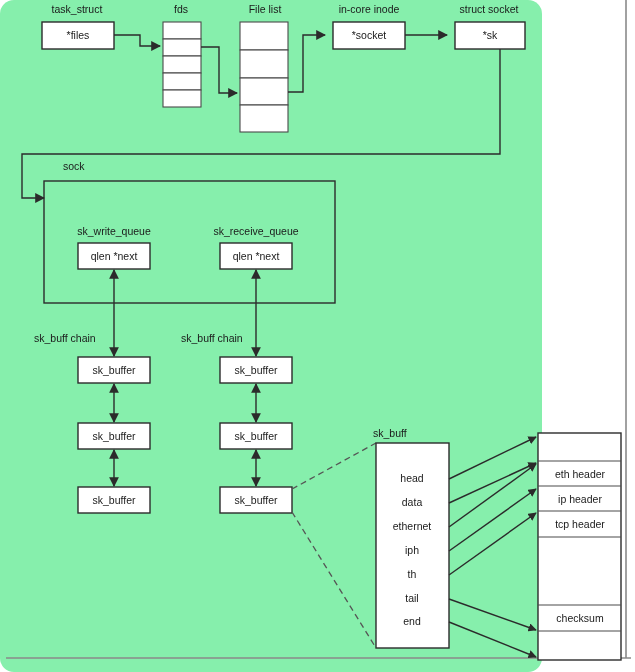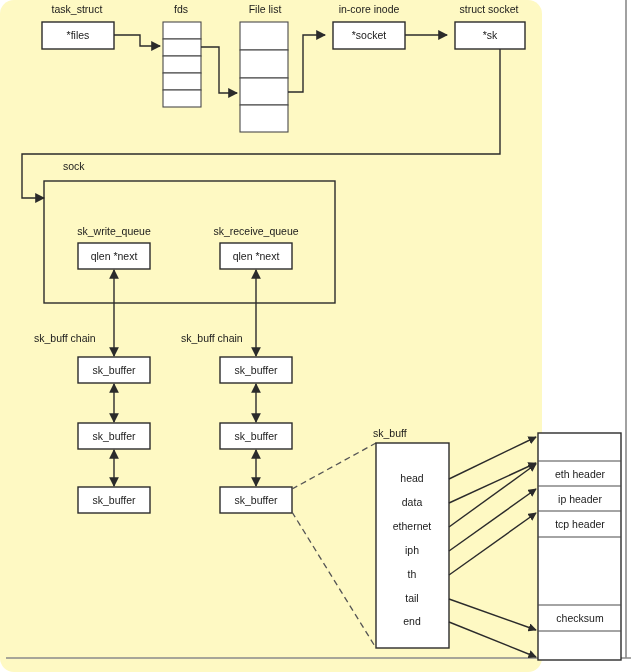--- a/index.html
+++ b/index.html
@@ -10,21 +10,21 @@
   body {
     width: 635px;
     height: 672px;
     font-family: "Liberation Sans", sans-serif;
     overflow: hidden;
   }
   #diagram-root {
     position: relative;
     width: 542px;
     height: 672px;
-    background: #fef9c3;
+    background: #86efac;
     border-radius: 14px;
   }
   svg#diagram {
     display: block;
     width: 635px;
     height: 672px;
   }
   .box {
     fill: #ffffff;
     stroke: #2b2b2b;

